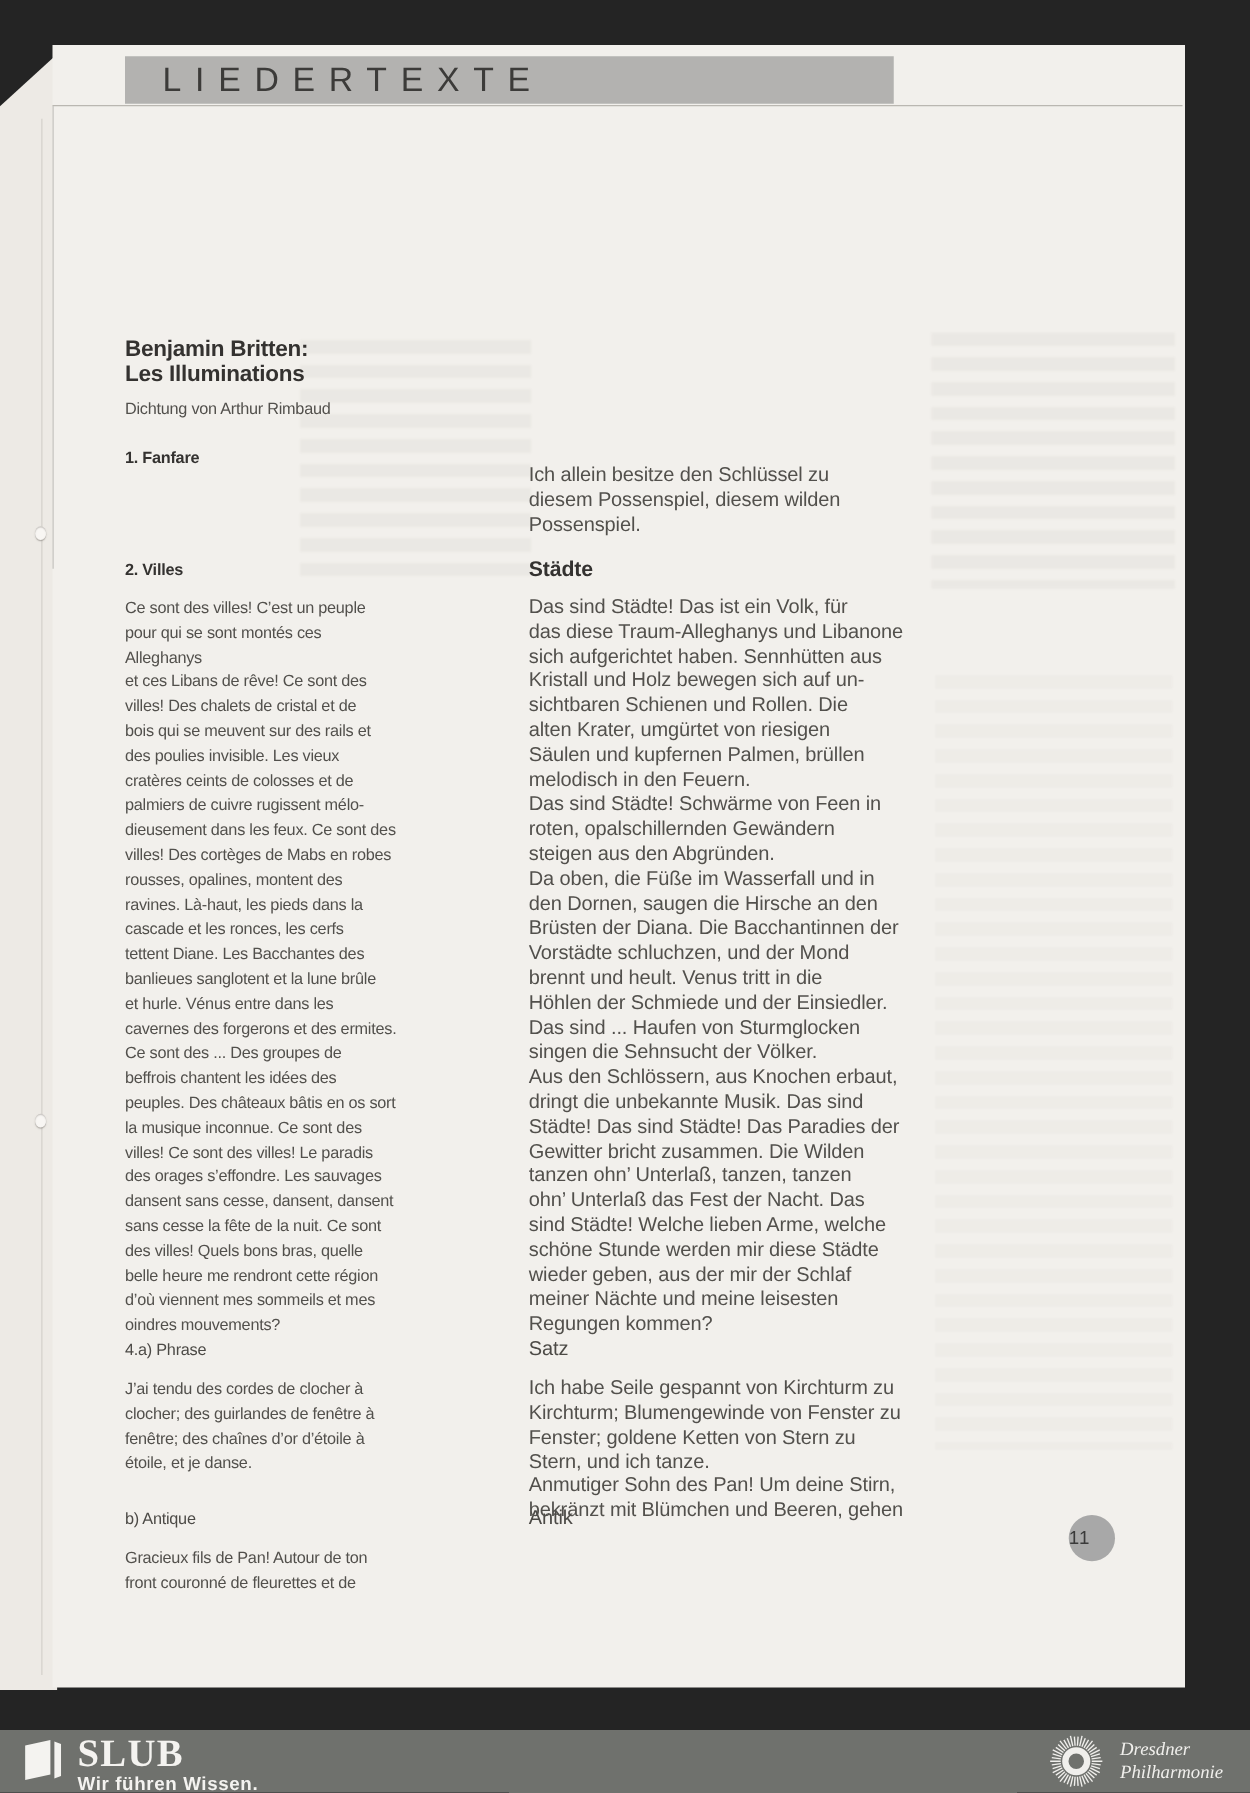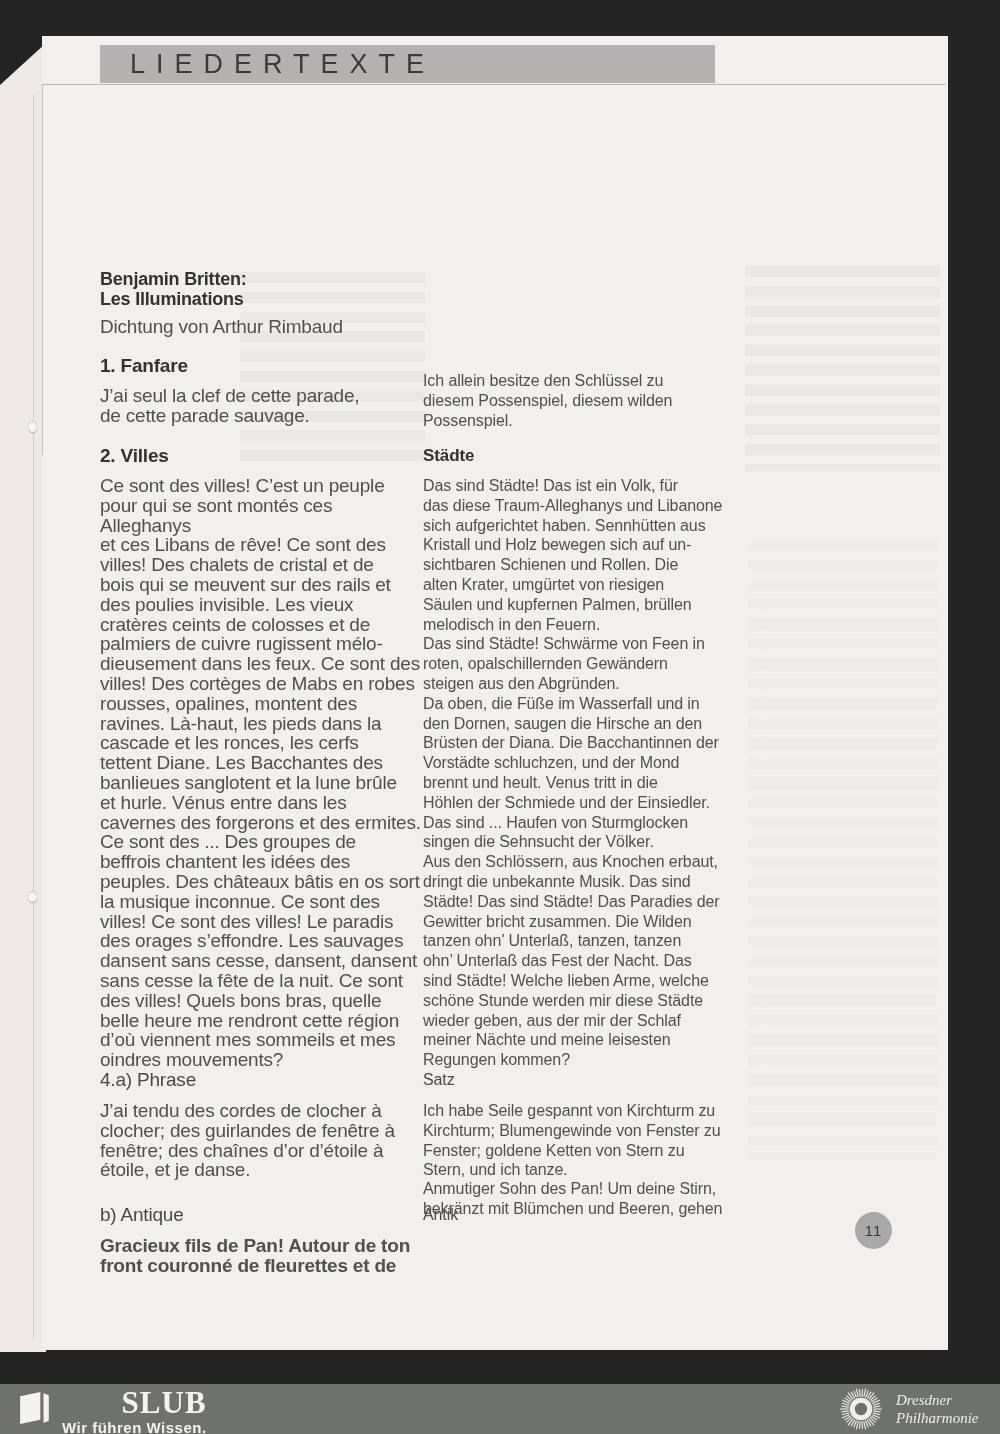--- a/index.html
+++ b/index.html
@@ -14,37 +14,37 @@
   #crease-line{position:absolute;left:33px;top:95px;width:1px;height:1245px;background:rgba(150,146,140,.28);}
   .staple{position:absolute;width:9px;height:11px;border-radius:50%;background:#f8f6f3;
           box-shadow:0 1px 1px rgba(120,115,110,.5), inset 0 1px 1px rgba(130,126,120,.4);}
   
   #header-bar{position:absolute;left:100px;top:45px;width:615px;height:38px;background:#b3b2b0;
               display:flex;align-items:center;}
   #header-bar .title{font-size:27px;letter-spacing:11px;color:#3c3b39;padding-left:30px;
                      font-weight:400;white-space:nowrap;}
   
   .blk{position:absolute;white-space:nowrap;}
-  .fr{left:100px;width:330px;font-size:19px;line-height:19.8px;color:#52504c;letter-spacing:-0.2px;}
+  .fr{left:100px;width:330px;font-size:13px;line-height:19.8px;color:#52504c;letter-spacing:-0.2px;}
   .de{left:423px;width:345px;font-size:16px;line-height:19.8px;color:#52504c;letter-spacing:-0.1px;}
   .bold-h{font-weight:700;color:#343230;}
   .reg-h{color:#4c4a46;}
   
   .ghost{position:absolute;opacity:.55;filter:blur(.7px);pointer-events:none;
          background:repeating-linear-gradient(to bottom,rgba(112,107,100,.10) 0 11px,transparent 11px 19.8px);}
   
   #page-badge{position:absolute;left:855px;top:1212px;width:37px;height:37px;border-radius:50%;
-              background:#a8a8a8;display:flex;align-items:center;justify-content:center;
+              background:#a8a8a8;display:flex;align-items:center;justify-content:flex-start;
               font-size:15px;letter-spacing:1px;color:#3a3a3a;}
   
   #footer-bar{position:absolute;left:0;top:1384px;width:1000px;height:50px;background:#6f716d;}
   #slub{position:absolute;left:18px;top:1389px;display:flex;}
   #slub .book{width:34px;height:34px;margin-top:2px;}
   #slub .words{margin-left:10px;color:#f4f3f0;}
-  #slub .name{font-family:"Liberation Serif",serif;font-weight:700;font-size:31px;line-height:28px;letter-spacing:1px;text-align:right;}
+  #slub .name{font-family:"Liberation Serif",serif;font-weight:700;font-size:31px;line-height:28px;letter-spacing:1px;}
   #slub .tagline{font-size:15px;font-weight:700;letter-spacing:.5px;margin-top:2px;}
   #phil{position:absolute;left:838px;top:1386px;display:flex;align-items:center;color:#f0efec;font-style:italic;}
   #phil .logo{width:46px;height:46px;}
   #phil .words{margin-left:12px;font-family:"Liberation Serif",serif;font-size:15px;line-height:18px;}
 </style>
 </head>
 <body>
 
 <div id="stage">
 
@@ -64,30 +64,29 @@
   <div class="ghost" style="left:745px;top:266px;width:195px;height:205px;"></div>
   <div class="ghost" style="left:748px;top:540px;width:190px;height:620px;opacity:.32;"></div>
 
   <div class="blk fr bold-h" style="top:270px;font-size:18px;line-height:19.5px;">
     <span>Benjamin Britten:</span><br>
     <span>Les Illuminations</span>
   </div>
   <div class="blk fr" style="top:317px;">Dichtung von Arthur Rimbaud</div>
 
   <div class="blk fr bold-h" style="top:356px;">1. Fanfare</div>
-  <div class="blk fr" style="top:386px;">J’ai seul la clef de cette parade,<br>de cette parade sauvage.</div>
 
   <div class="blk fr bold-h" style="top:446px;">2. Villes</div>
   <div class="blk fr" style="top:476px;">Ce sont des villes! C’est un peuple<br>pour qui se sont montés ces<br>Alleghanys<br>et ces Libans de rêve! Ce sont des<br>villes! Des chalets de cristal et de<br>bois qui se meuvent sur des rails et<br>des poulies invisible. Les vieux<br>cratères ceints de colosses et de<br>palmiers de cuivre rugissent mélo-<br>dieusement dans les feux. Ce sont des<br>villes! Des cortèges de Mabs en robes<br>rousses, opalines, montent des<br>ravines. Là-haut, les pieds dans la<br>cascade et les ronces, les cerfs<br>tettent Diane. Les Bacchantes des<br>banlieues sanglotent et la lune brûle<br>et hurle. Vénus entre dans les<br>cavernes des forgerons et des ermites.<br>Ce sont des ... Des groupes de<br>beffrois chantent les idées des<br>peuples. Des châteaux bâtis en os sort<br>la musique inconnue. Ce sont des<br>villes! Ce sont des villes! Le paradis<br>des orages s’effondre. Les sauvages<br>dansent sans cesse, dansent, dansent<br>sans cesse la fête de la nuit. Ce sont<br>des villes! Quels bons bras, quelle<br>belle heure me rendront cette région<br>d’où viennent mes sommeils et mes<br>oindres mouvements?</div>
 
   <div class="blk fr reg-h" style="top:1070px;">4.a) Phrase</div>
   <div class="blk fr" style="top:1101px;">J’ai tendu des cordes de clocher à<br>clocher; des guirlandes de fenêtre à<br>fenêtre; des chaînes d’or d’étoile à<br>étoile, et je danse.</div>
 
   <div class="blk fr reg-h" style="top:1205px;">b) Antique</div>
-  <div class="blk fr" style="top:1236px;font-weight:bold;">Gracieux fils de Pan! Autour de ton<br>front couronné de fleurettes et de</div>
+  <div class="blk fr" style="top:1236px;">Gracieux fils de Pan! Autour de ton<br>front couronné de fleurettes et de</div>
 
   <div class="blk de bold-h" style="top:446px;font-size:17px;">Städte</div>
 
   <div class="blk de" style="top:371px;">Ich allein besitze den Schlüssel zu<br>diesem Possenspiel, diesem wilden<br>Possenspiel.</div>
   <div class="blk de" style="top:476px;">Das sind Städte! Das ist ein Volk, für<br>das diese Traum-Alleghanys und Libanone<br>sich aufgerichtet haben. Sennhütten aus<br>Kristall und Holz bewegen sich auf un-<br>sichtbaren Schienen und Rollen. Die<br>alten Krater, umgürtet von riesigen<br>Säulen und kupfernen Palmen, brüllen<br>melodisch in den Feuern.<br>Das sind Städte! Schwärme von Feen in<br>roten, opalschillernden Gewändern<br>steigen aus den Abgründen.<br>Da oben, die Füße im Wasserfall und in<br>den Dornen, saugen die Hirsche an den<br>Brüsten der Diana. Die Bacchantinnen der<br>Vorstädte schluchzen, und der Mond<br>brennt und heult. Venus tritt in die<br>Höhlen der Schmiede und der Einsiedler.<br>Das sind ... Haufen von Sturmglocken<br>singen die Sehnsucht der Völker.<br>Aus den Schlössern, aus Knochen erbaut,<br>dringt die unbekannte Musik. Das sind<br>Städte! Das sind Städte! Das Paradies der<br>Gewitter bricht zusammen. Die Wilden<br>tanzen ohn’ Unterlaß, tanzen, tanzen<br>ohn’ Unterlaß das Fest der Nacht. Das<br>sind Städte! Welche lieben Arme, welche<br>schöne Stunde werden mir diese Städte<br>wieder geben, aus der mir der Schlaf<br>meiner Nächte und meine leisesten<br>Regungen kommen?</div>
 
   <div class="blk de reg-h" style="top:1070px;">Satz</div>
   <div class="blk de" style="top:1101px;">Ich habe Seile gespannt von Kirchturm zu<br>Kirchturm; Blumengewinde von Fenster zu<br>Fenster; goldene Ketten von Stern zu<br>Stern, und ich tanze.</div>
 
   <div class="blk de reg-h" style="top:1205px;">Antik</div>

